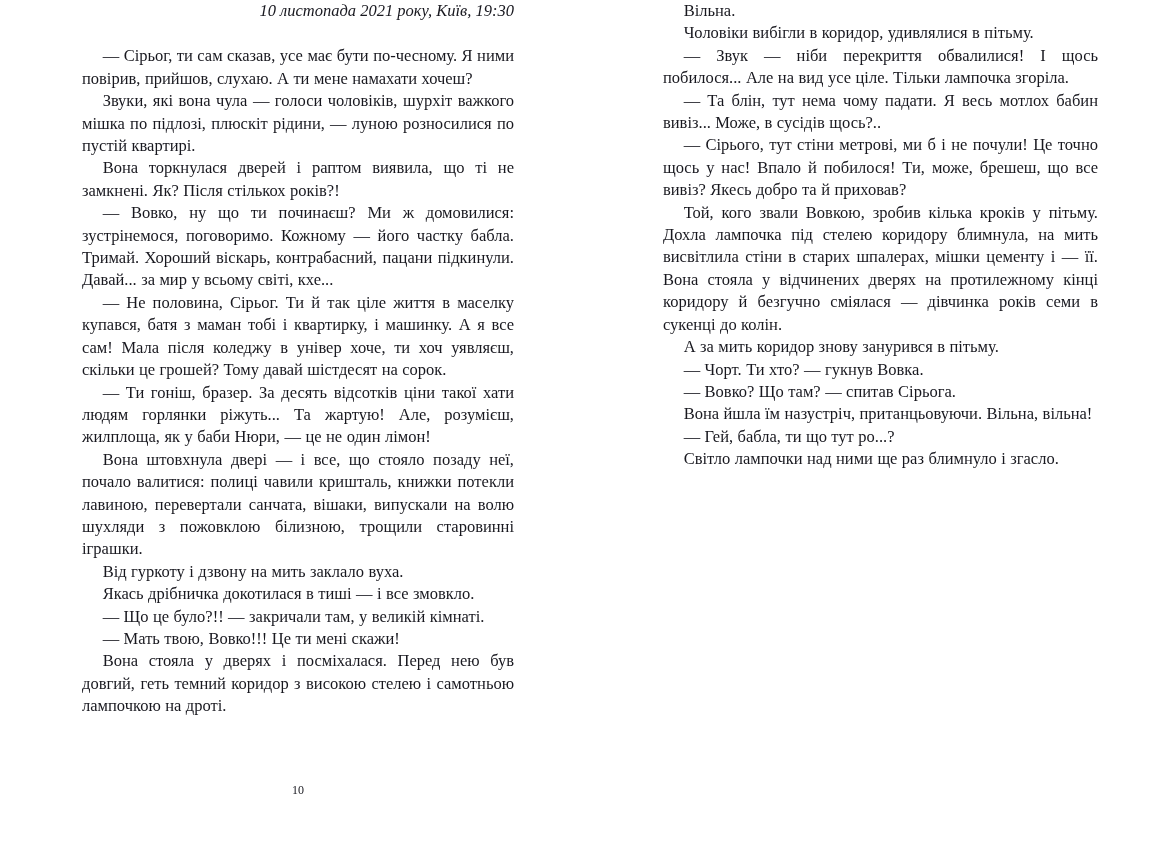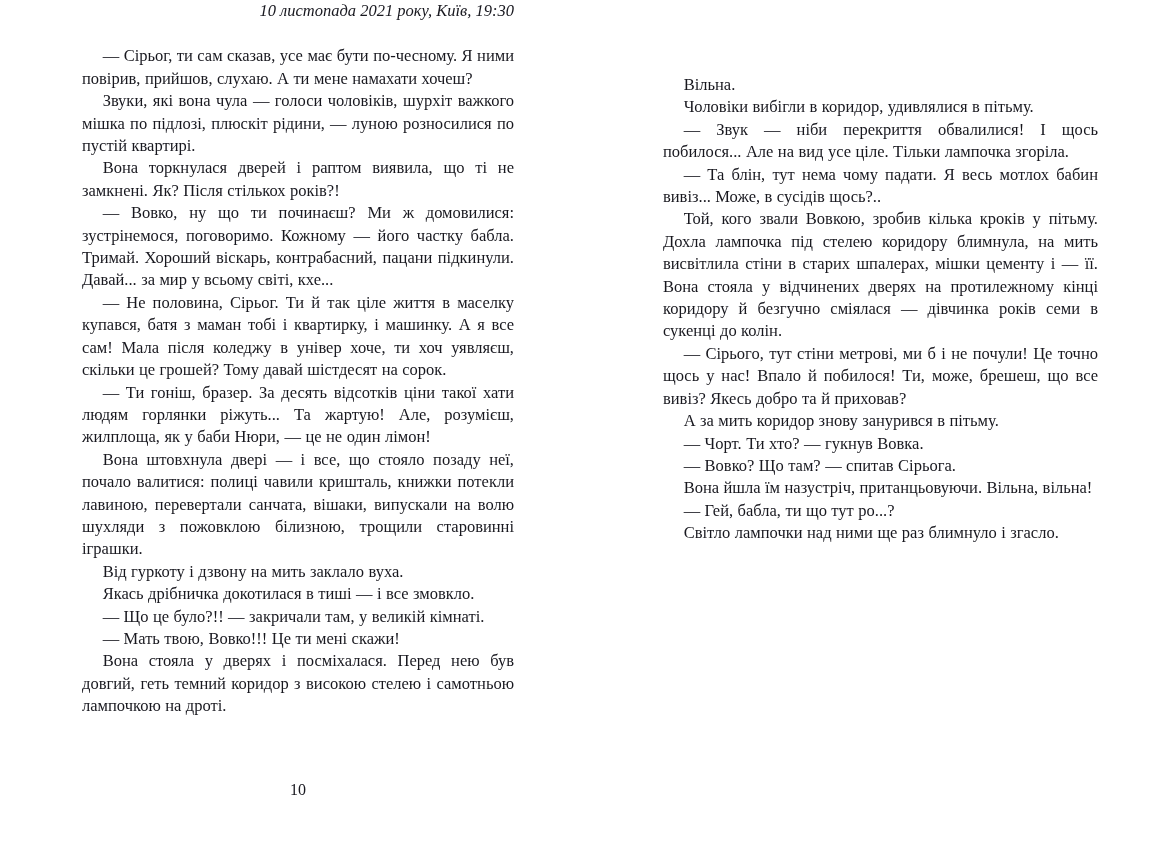--- a/index.html
+++ b/index.html
@@ -24,21 +24,20 @@
   }
   .page-left {
     left: 82px;
     width: 432px;
     height: 850px;
     box-sizing: border-box;
   }
   .page-right {
     left: 663px;
     width: 435px;
-    padding-top: 74px;
     box-sizing: border-box;
   }
   .dateline {
     font-style: italic;
     text-align: right;
     margin: 0 0 23px 0;
   }
   .body p.para {
     margin: 0;
     text-align: justify;
@@ -46,21 +45,21 @@
     hyphens: auto;
     -webkit-hyphens: auto;
     word-spacing: 0.02em;
   }
   .pagenum {
     position: absolute;
     left: 0;
     top: 782px;
     width: 432px;
     text-align: center;
-    font-size: 16px;
+    font-size: 12px;
     line-height: 16px;
   }
 </style>
 </head>
 <body>
 
 <div class="spread">
 
   <div class="page page-left" lang="uk">
     <div class="dateline">10 листопада 2021 року, Київ, 19:30</div>
@@ -80,22 +79,22 @@
       </div>
     <div class="pagenum">10</div>
   </div>
 
   <div class="page page-right" lang="uk">
     <div class="body">
         <p class="para">Вільна.</p>
         <p class="para">Чоловіки вибігли в коридор, удивлялися в пітьму.</p>
         <p class="para">— Звук — ніби перекриття обвалилися! І щось побилося... Але на вид усе ціле. Тільки лампочка згоріла.</p>
         <p class="para">— Та блін, тут нема чому падати. Я весь мотлох бабин вивіз... Може, в сусідів щось?..</p>
+        <p class="para">— Сірього, тут стіни метрові, ми б і не почули! Це точно щось у нас! Впало й побилося! Ти, може, брешеш, що все вивіз? Якесь добро та й приховав?</p>
         <p class="para">Той, кого звали Вовкою, зробив кілька кроків у пітьму. Дохла лампочка під стелею коридору блимнула, на мить висвітлила стіни в старих шпалерах, мішки цементу і — її. Вона стояла у відчинених дверях на протилежному кінці коридору й безгучно сміялася — дівчинка років семи в сукенці до колін.</p>
-        <p class="para">— Сірього, тут стіни метрові, ми б і не почули! Це точно щось у нас! Впало й побилося! Ти, може, брешеш, що все вивіз? Якесь добро та й приховав?</p>
         <p class="para">А за мить коридор знову занурився в пітьму.</p>
         <p class="para">— Чорт. Ти хто? — гукнув Вовка.</p>
         <p class="para">— Вовко? Що там? — спитав Сірьога.</p>
         <p class="para">Вона йшла їм назустріч, пританцьовуючи. Вільна, вільна!</p>
         <p class="para">— Гей, бабла, ти що тут ро...?</p>
         <p class="para">Світло лампочки над ними ще раз блимнуло і згасло.</p>
       </div>
   </div>
 
 </div>

